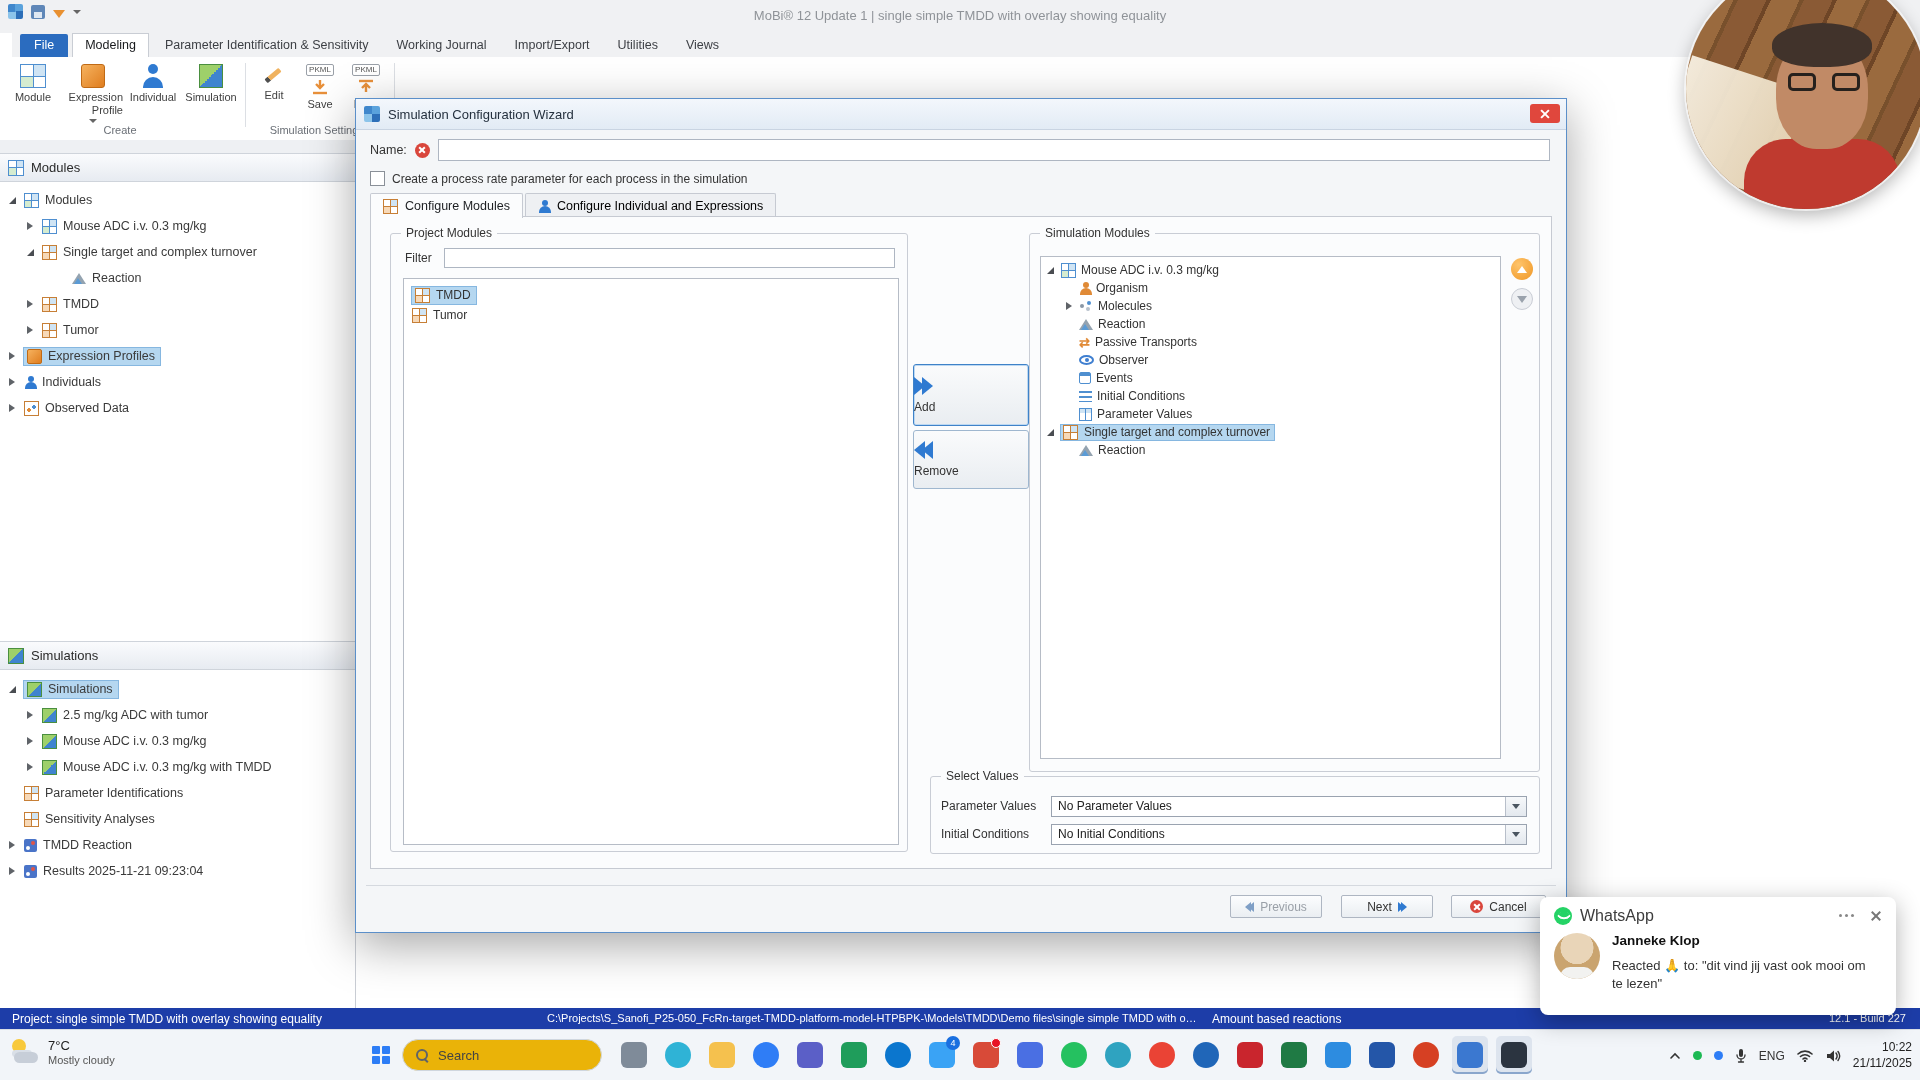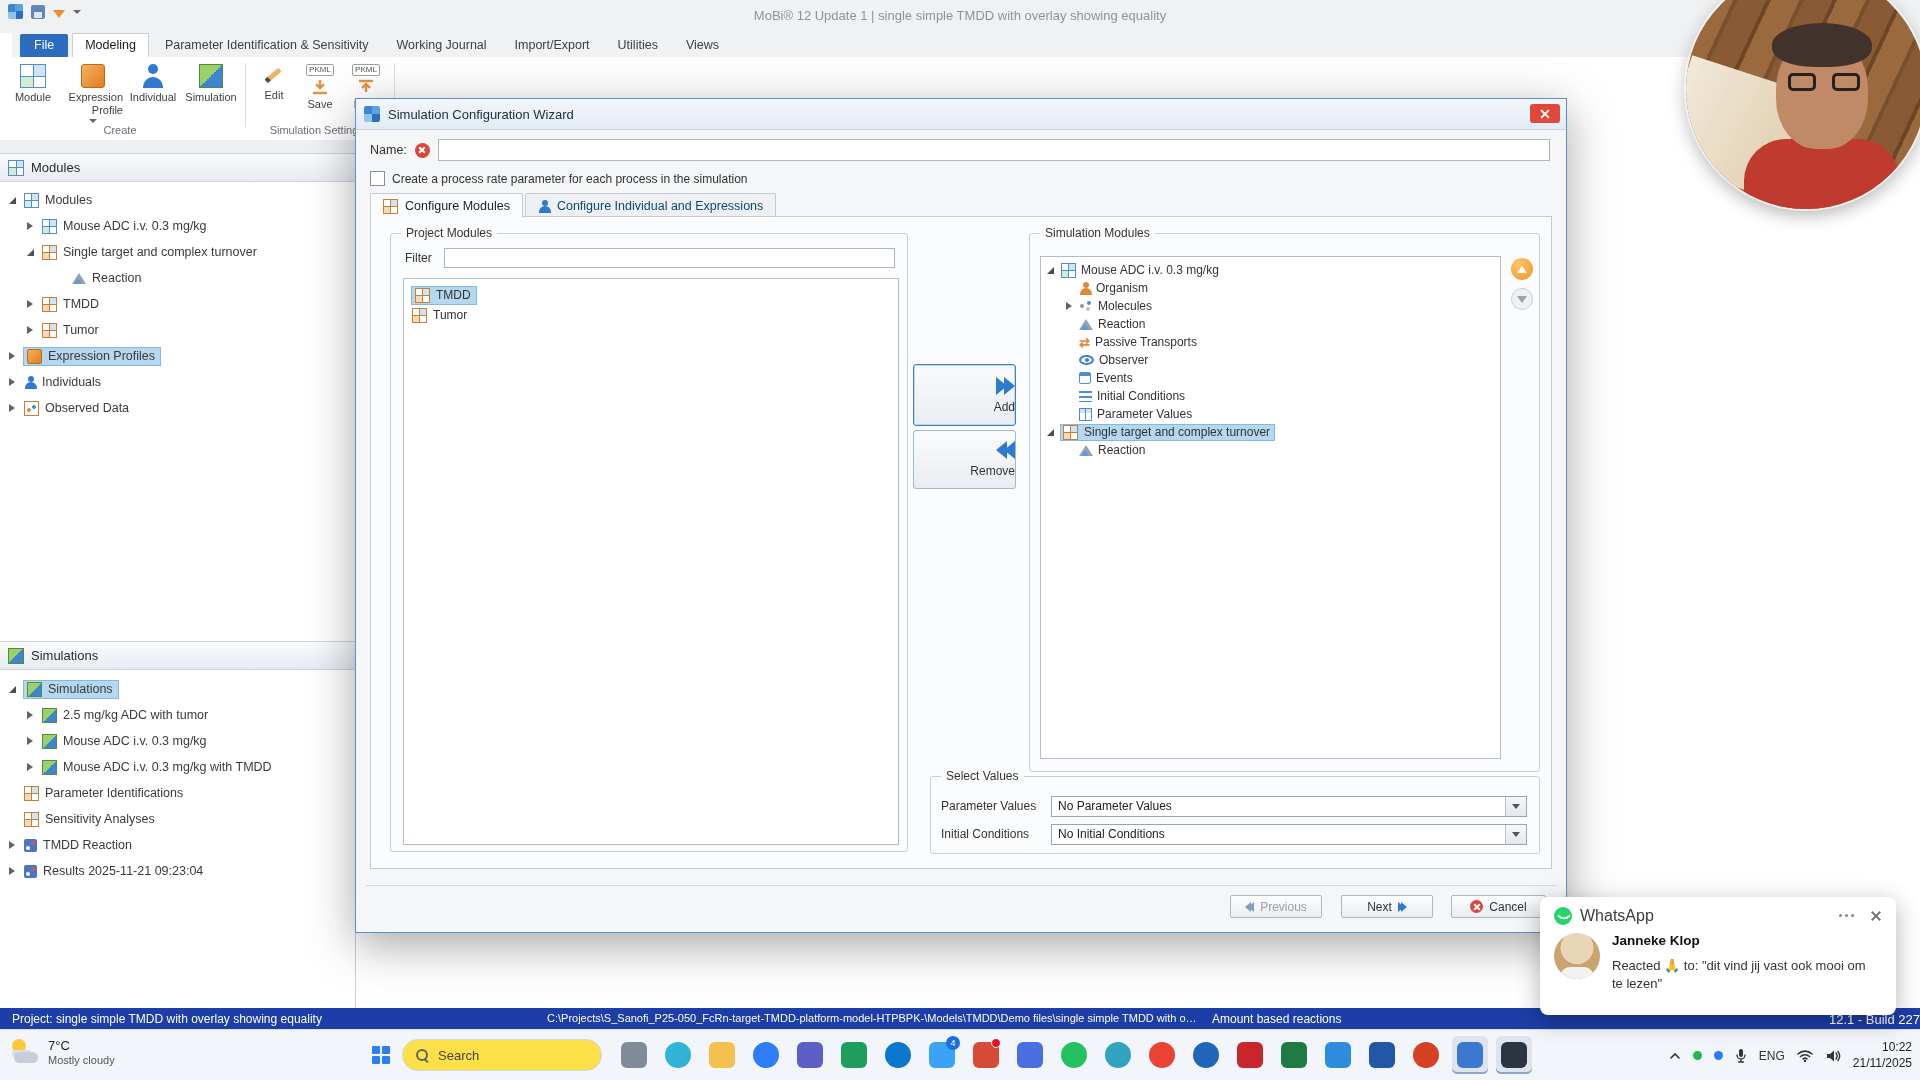--- a/index.html
+++ b/index.html
@@ -81,30 +81,30 @@
   .dlg-close::after{transform:translate(-50%,-50%) rotate(-45deg);}
   .name-row{position:absolute;top:40px;left:14px;right:16px;height:22px;display:flex;align-items:center;gap:8px;font-size:12.5px;color:#333;}
   .name-input{flex:1;height:20px;border:1px solid #aeb6c2;background:#fff;font:12px "Liberation Sans",sans-serif;padding:0 5px;}
   .xcirc{position:relative;width:15px;height:15px;border-radius:50%;background:#d9463c;flex:none;}
   .xcirc::before,.xcirc::after{content:"";position:absolute;left:50%;top:50%;width:8px;height:2px;background:#fff;transform:translate(-50%,-50%) rotate(45deg);}
   .xcirc::after{transform:translate(-50%,-50%) rotate(-45deg);}
   .xcirc.sm{width:13px;height:13px;}
   .check-row{position:absolute;top:72px;left:14px;display:flex;gap:7px;align-items:center;font-size:12px;color:#333;}
   .checkbox{width:13px;height:13px;border:1px solid #8a9098;background:#fff;flex:none;}
   .dtabs{position:absolute;top:94px;left:14px;display:flex;gap:2px;}
-  .dtab{height:24px;display:flex;align-items:center;gap:7px;padding:0 12px;font-size:12.5px;border:1px solid #c6cad2;border-bottom:none;background:#eef0f3;color:#0c4a6e;border-radius:2px 2px 0 0;}
+  .dtab{height:24px;display:flex;align-items:center;gap:7px;padding:0 12px;font-size:12.5px;border:1px solid #c6cad2;border-bottom:none;background:#eef0f3;color:#000000;border-radius:2px 2px 0 0;}
   .dtab.active{background:#fbfcfd;color:#1d1f22;position:relative;z-index:2;}
   .dlg-content{position:absolute;top:117px;left:14px;right:14px;height:651px;border:1px solid #c6cad2;background:#fbfcfd;}
   .grp{position:absolute;border:1px solid #c9cdd5;border-radius:3px;}
   .grp-title{position:absolute;top:-8px;left:10px;background:#fbfcfd;padding:0 5px;font-size:12px;color:#333;}
   .filter-row{position:absolute;top:14px;left:14px;right:12px;display:flex;align-items:center;gap:12px;font-size:12px;color:#333;}
   .filter-input{flex:1;height:18px;border:1px solid #aeb6c2;background:#fff;font:12px "Liberation Sans",sans-serif;padding:0 4px;}
   .listbox{position:absolute;left:12px;right:8px;top:44px;bottom:6px;border:1px solid #b6bcc6;background:#fff;padding-top:6px;box-sizing:border-box;}
   .prow{height:20px;display:flex;align-items:center;gap:6px;padding-left:8px;font-size:12px;color:#333;}
-  .midbtn{position:absolute;width:103px;display:flex;flex-direction:column;align-items:flex-end;justify-content:center;gap:5px;background:linear-gradient(#fafbfc,#e9edf1);border:1px solid #9fb7cf;border-radius:3px;font-size:12px;color:#333;box-sizing:border-box;cursor:pointer;}
+  .midbtn{position:absolute;width:116px;display:flex;flex-direction:column;align-items:flex-start;justify-content:center;gap:5px;background:linear-gradient(#fafbfc,#e9edf1);border:1px solid #9fb7cf;border-radius:3px;font-size:12px;color:#333;box-sizing:border-box;cursor:pointer;}
   .midbtn.focus{border:1px solid #3f82c8;box-shadow:inset 0 0 0 1px #bcd8f2;}
   .chev{display:flex;}
   .btri-r{width:0;height:0;border-top:9px solid transparent;border-bottom:9px solid transparent;border-left:11px solid #2f7ad1;}
   .btri-r+.btri-r{margin-left:-3px;}
   .btri-l{width:0;height:0;border-top:9px solid transparent;border-bottom:9px solid transparent;border-right:11px solid #2f7ad1;}
   .btri-l+.btri-l{margin-left:-3px;}
   .treebox{position:absolute;left:10px;top:22px;right:38px;bottom:12px;border:1px solid #b6bcc6;background:#fff;padding-top:4px;box-sizing:border-box;overflow:hidden;}
   .drow{height:18px;display:flex;align-items:center;gap:5px;font-size:12px;color:#333;padding-left:4px;}
   .drow .exp{width:11px;}
   .drow.l1{padding-left:22px;}
@@ -135,34 +135,34 @@
   .ic-events{width:12px;height:12px;border:1px solid #4f8fd0;background:linear-gradient(#4f8fd0 0 3px,#fff 3px);border-radius:2px;box-sizing:border-box;flex:none;}
   .ic-init{width:13px;height:11px;background:repeating-linear-gradient(#4f8fd0 0 2px,transparent 2px 5px);flex:none;}
   .ic-pvals{width:13px;height:13px;border:1px solid #4f8fd0;background:linear-gradient(#4f8fd0,#4f8fd0) 50% 0/1px 100% no-repeat,linear-gradient(#cfe4f4 0 4px,#fff 4px);box-sizing:border-box;flex:none;}
 
   
   .statusbar{position:absolute;left:0;right:0;top:1008px;height:21px;background:#1d3da8;color:#fff;font-size:12px;z-index:5;}
   .statusbar span{position:absolute;top:4px;white-space:nowrap;}
   .sb-project{left:12px;}
   .sb-path{left:547px;font-size:11px;max-width:655px;overflow:hidden;text-overflow:ellipsis;}
   .sb-mode{left:1212px;}
-  .sb-build{right:0;font-size:13px;}
+  .sb-build{right:14px;font-size:11px;}
 
   
   .taskbar{position:absolute;left:0;right:0;top:1029px;height:51px;background:#f2f5f9;border-top:1px solid #d9dee5;z-index:20;}
   .weather{position:absolute;left:10px;top:8px;display:flex;gap:8px;align-items:center;}
   .wicon{width:30px;height:28px;position:relative;}
   .wicon::before{content:"";position:absolute;left:2px;top:1px;width:14px;height:14px;border-radius:50%;background:#f8c93c;}
   .wicon::after{content:"";position:absolute;left:4px;bottom:3px;width:24px;height:11px;border-radius:7px;background:#c7ced8;box-shadow:-4px -4px 0 -2px #d9dfe7;}
   .wtemp{font-size:13px;color:#222;line-height:1.2;}
   .wdesc{font-size:11px;color:#555;}
   .tb-center{position:absolute;left:368px;top:6px;display:flex;align-items:center;gap:8px;}
   .winlogo{width:26px;height:26px;display:grid;grid-template-columns:1fr 1fr;grid-template-rows:1fr 1fr;gap:2px;padding:4px;box-sizing:border-box;cursor:pointer;}
   .winlogo div{background:#2d7df6;border-radius:1px;}
-  .searchpill{width:200px;height:32px;background:#fde047;border:1px solid #cfd6de;border-radius:16px;display:flex;align-items:center;gap:9px;padding-left:13px;font-size:13px;color:#444;box-sizing:border-box;cursor:pointer;}
+  .searchpill{width:200px;height:32px;background:#eab308;border:1px solid #cfd6de;border-radius:16px;display:flex;align-items:center;gap:9px;padding-left:13px;font-size:13px;color:#444;box-sizing:border-box;cursor:pointer;}
   .mag{width:13px;height:13px;position:relative;flex:none;}
   .mag::before{content:"";position:absolute;left:0;top:0;width:8px;height:8px;border:2px solid #5f6368;border-radius:50%;}
   .mag::after{content:"";position:absolute;left:9px;top:9px;width:5px;height:2px;background:#5f6368;transform:rotate(45deg);transform-origin:0 0;}
   .slots{display:flex;gap:8px;margin-left:6px;}
   .slot{width:36px;height:38px;display:flex;align-items:center;justify-content:center;position:relative;border-radius:5px;cursor:pointer;}
   .slot.active{background:#dde4ee;box-shadow:inset 0 -2px 0 #8aa6cc;}
   .appic{width:26px;height:26px;border-radius:6px;}
   .badge{position:absolute;top:0px;right:0px;min-width:14px;height:14px;border-radius:7px;background:#1a6fe0;color:#fff;font-size:9px;line-height:14px;text-align:center;padding:0 2px;box-sizing:border-box;}
   .reddot{position:absolute;top:2px;right:3px;width:8px;height:8px;border-radius:50%;background:#e81123;border:1px solid #fff;}
   .tray{position:absolute;right:8px;top:0;height:51px;display:flex;align-items:center;gap:12px;font-size:12px;color:#333;}

